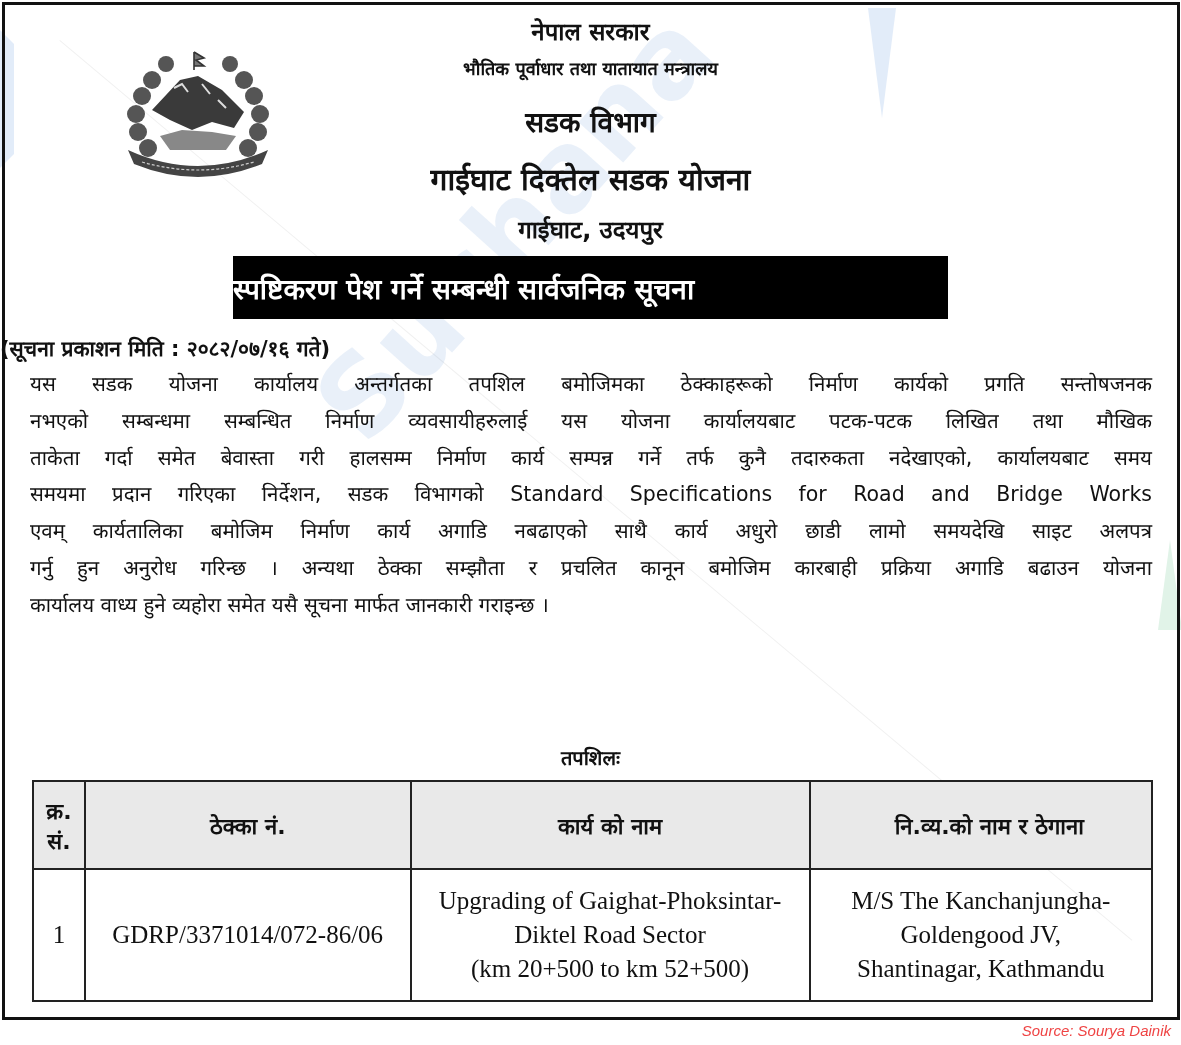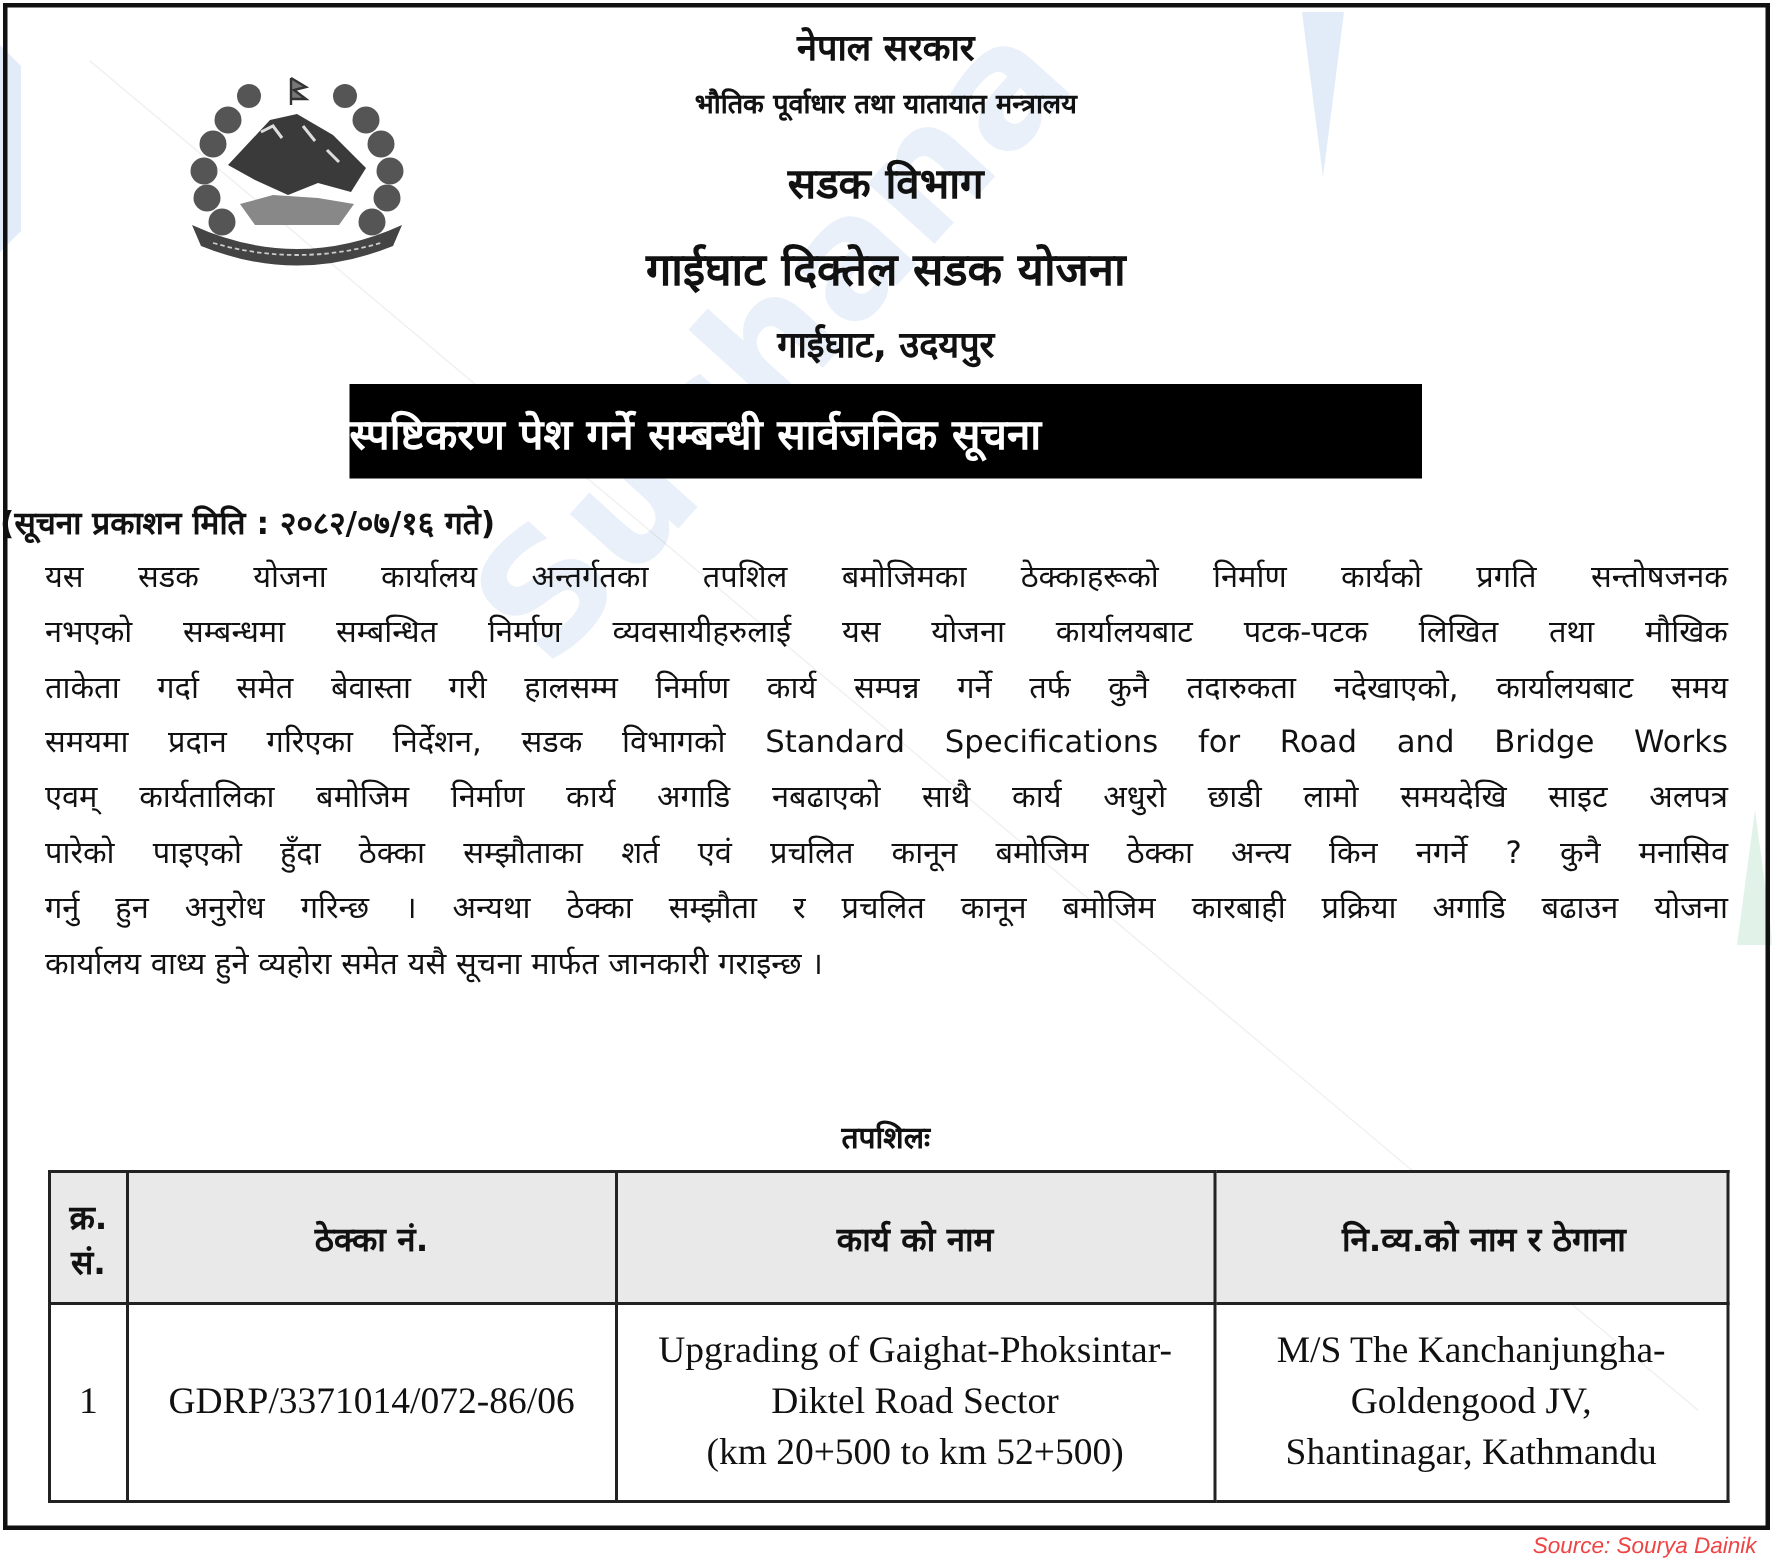--- a/index.html
+++ b/index.html
@@ -89,21 +89,20 @@
 </div>
 
 <div class="pubdate">(सूचना प्रकाशन मिति : २०८२/०७/१६ गते)</div>
 
 <div class="body-text">
   <span class="line">यस सडक योजना कार्यालय अन्तर्गतका तपशिल बमोजिमका ठेक्काहरूको निर्माण कार्यको प्रगति सन्तोषजनक</span>
   <span class="line">नभएको सम्बन्धमा सम्बन्धित निर्माण व्यवसायीहरुलाई यस योजना कार्यालयबाट पटक-पटक लिखित तथा मौखिक</span>
   <span class="line">ताकेता गर्दा समेत बेवास्ता गरी हालसम्म निर्माण कार्य सम्पन्न गर्ने तर्फ कुनै तदारुकता नदेखाएको, कार्यालयबाट समय</span>
   <span class="line">समयमा प्रदान गरिएका निर्देशन, सडक विभागको Standard Specifications for Road and Bridge Works</span>
   <span class="line">एवम् कार्यतालिका बमोजिम निर्माण कार्य अगाडि नबढाएको साथै कार्य अधुरो छाडी लामो समयदेखि साइट अलपत्र</span>
-  <span class="line">पारेको पाइएको हुँदा ठेक्का सम्झौताका शर्त एवं प्रचलित कानून बमोजिम ठेक्का अन्त्य किन नगर्ने ? कुनै मनासिव</span>
   <span class="line">गर्नु हुन अनुरोध गरिन्छ । अन्यथा ठेक्का सम्झौता र प्रचलित कानून बमोजिम कारबाही प्रक्रिया अगाडि बढाउन योजना</span>
   <span class="line last">कार्यालय वाध्य हुने व्यहोरा समेत यसै सूचना मार्फत जानकारी गराइन्छ ।</span>
 </div>
 
 <div class="tapsil">तपशिलः</div>
 
 <table class="detail">
   <thead>
     <tr>
       <th class="c1">

